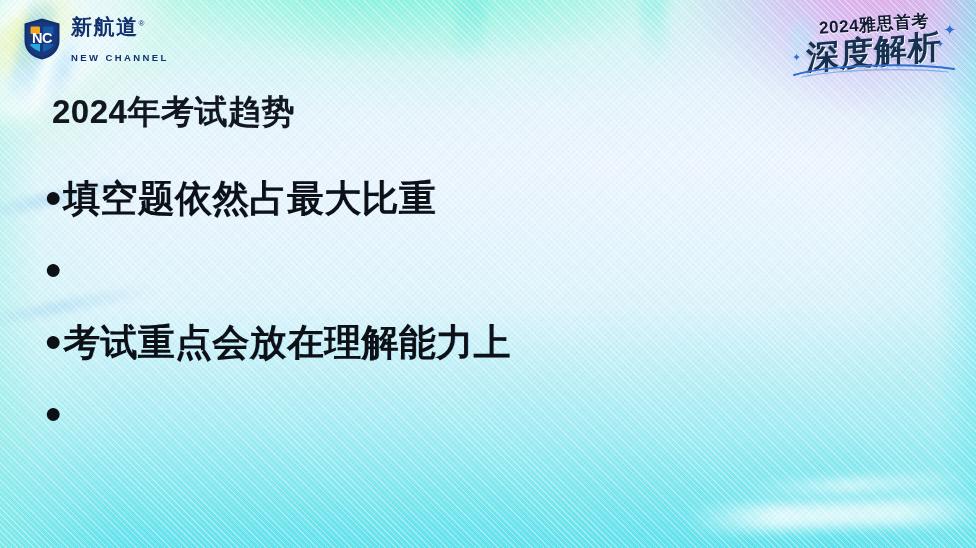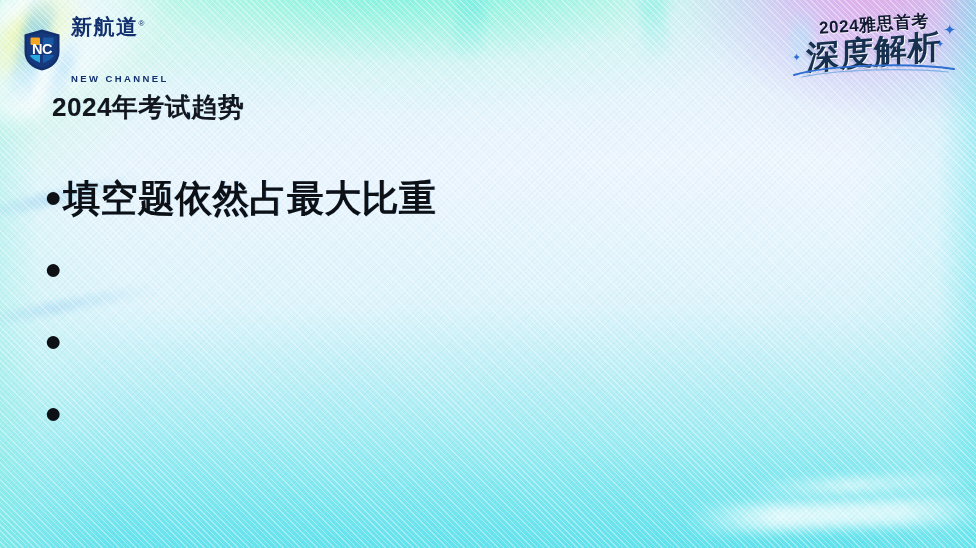--- a/index.html
+++ b/index.html
@@ -243,21 +243,21 @@
   
   #logo {
     position: absolute;
     left: 22px;
     top: 16px;
     display: flex;
     align-items: center;
     gap: 9px;
   }
   .shield { width: 40px; height: 44px; display: block; }
-  .logo-words { display: flex; flex-direction: column; line-height: 1; gap: 21px; }
+  .logo-words { display: flex; flex-direction: column; line-height: 1; }
   .logo-cn {
     font-size: 21px;
     font-weight: 700;
     color: #12306e;
     letter-spacing: 1.5px;
     position: relative;
     white-space: nowrap;
   }
   .logo-reg {
     font-size: 8px;
@@ -330,21 +330,21 @@
     position: absolute;
     left: 0; top: 0;
     width: 976px;
     height: 548px;
     pointer-events: none;
   }
   #page-title {
     position: absolute;
     left: 52px;
     top: 90px;
-    font-size: 26px;
+    font-size: 33px;
     font-weight: 700;
     color: #13161c;
     letter-spacing: 0.5px;
     white-space: nowrap;
     text-shadow: 0.5px 0 0 rgba(60,130,200,0.30);
   }
   #bullet-list {
     position: absolute;
     left: 44px;
     top: 163px;
@@ -439,20 +439,21 @@
         <span class="bullet-dot">●</span>
         <span class="bullet-text">填空题依然占最大比重</span>
       </div>
 
       <div class="bullet-item">
         <span class="bullet-dot">●</span>
       </div>
 
       <div class="bullet-item">
         <span class="bullet-dot">●</span>
+        <span class="bullet-text">考试重点会放在理解能力上</span>
       </div>
 
       <div class="bullet-item">
         <span class="bullet-dot">●</span>
       </div>
 
     </div>
   </div>
 
 </div>

